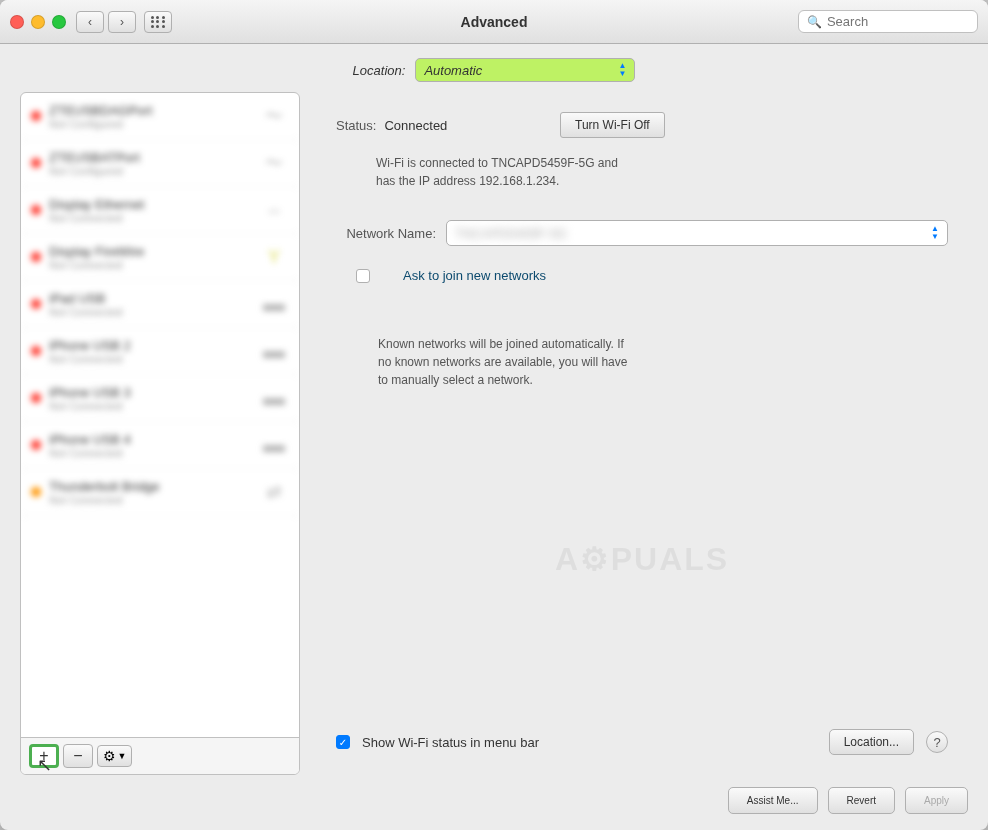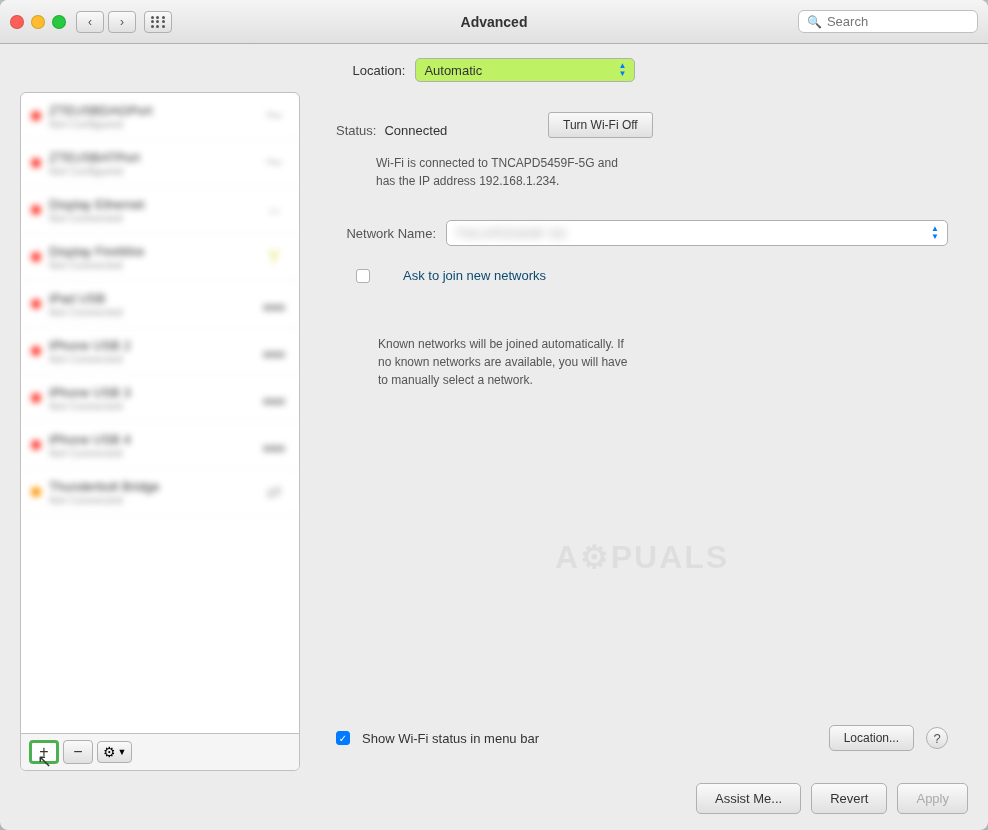--- a/index.html
+++ b/index.html
@@ -122,20 +122,21 @@
       width: 100%;
     }
 
     
     .location-row {
       display: flex;
       align-items: center;
       justify-content: center;
       padding: 14px 0 10px 0;
       gap: 10px;
+      font-style: italic;
     }
     .location-label {
       font-size: 13px;
       color: #333;
     }
     .location-select {
       display: flex;
       align-items: center;
       background: #bef264;
       border: 1px solid #b0b0b0;
@@ -286,22 +287,22 @@
     .detail-panel {
       flex: 1;
       display: flex;
       flex-direction: column;
       padding: 10px 0;
     }
 
     
     .status-section {
       display: flex;
-      align-items: flex-end;
-      gap: 12px;
+      align-items: center;
+      gap: 24px;
       padding: 10px 20px;
     }
     .status-left {
       display: flex;
       align-items: center;
       gap: 8px;
       min-width: 200px;
     }
     .status-label {
       font-size: 13px;
@@ -465,21 +466,21 @@
       justify-content: flex-end;
       padding: 12px 20px 16px 20px;
       gap: 10px;
       align-items: center;
     }
     .assist-btn, .revert-btn, .apply-btn {
       background: linear-gradient(to bottom, #fafafa, #e0e0e0);
       border: 1px solid #b0b0b0;
       border-radius: 5px;
       padding: 7px 18px;
-      font-size: 13px;
+      font-size: 10px;
       cursor: pointer;
       color: #333;
     }
     .apply-btn {
       color: #aaa;
       cursor: default;
     }
 
     
     .blurred {

